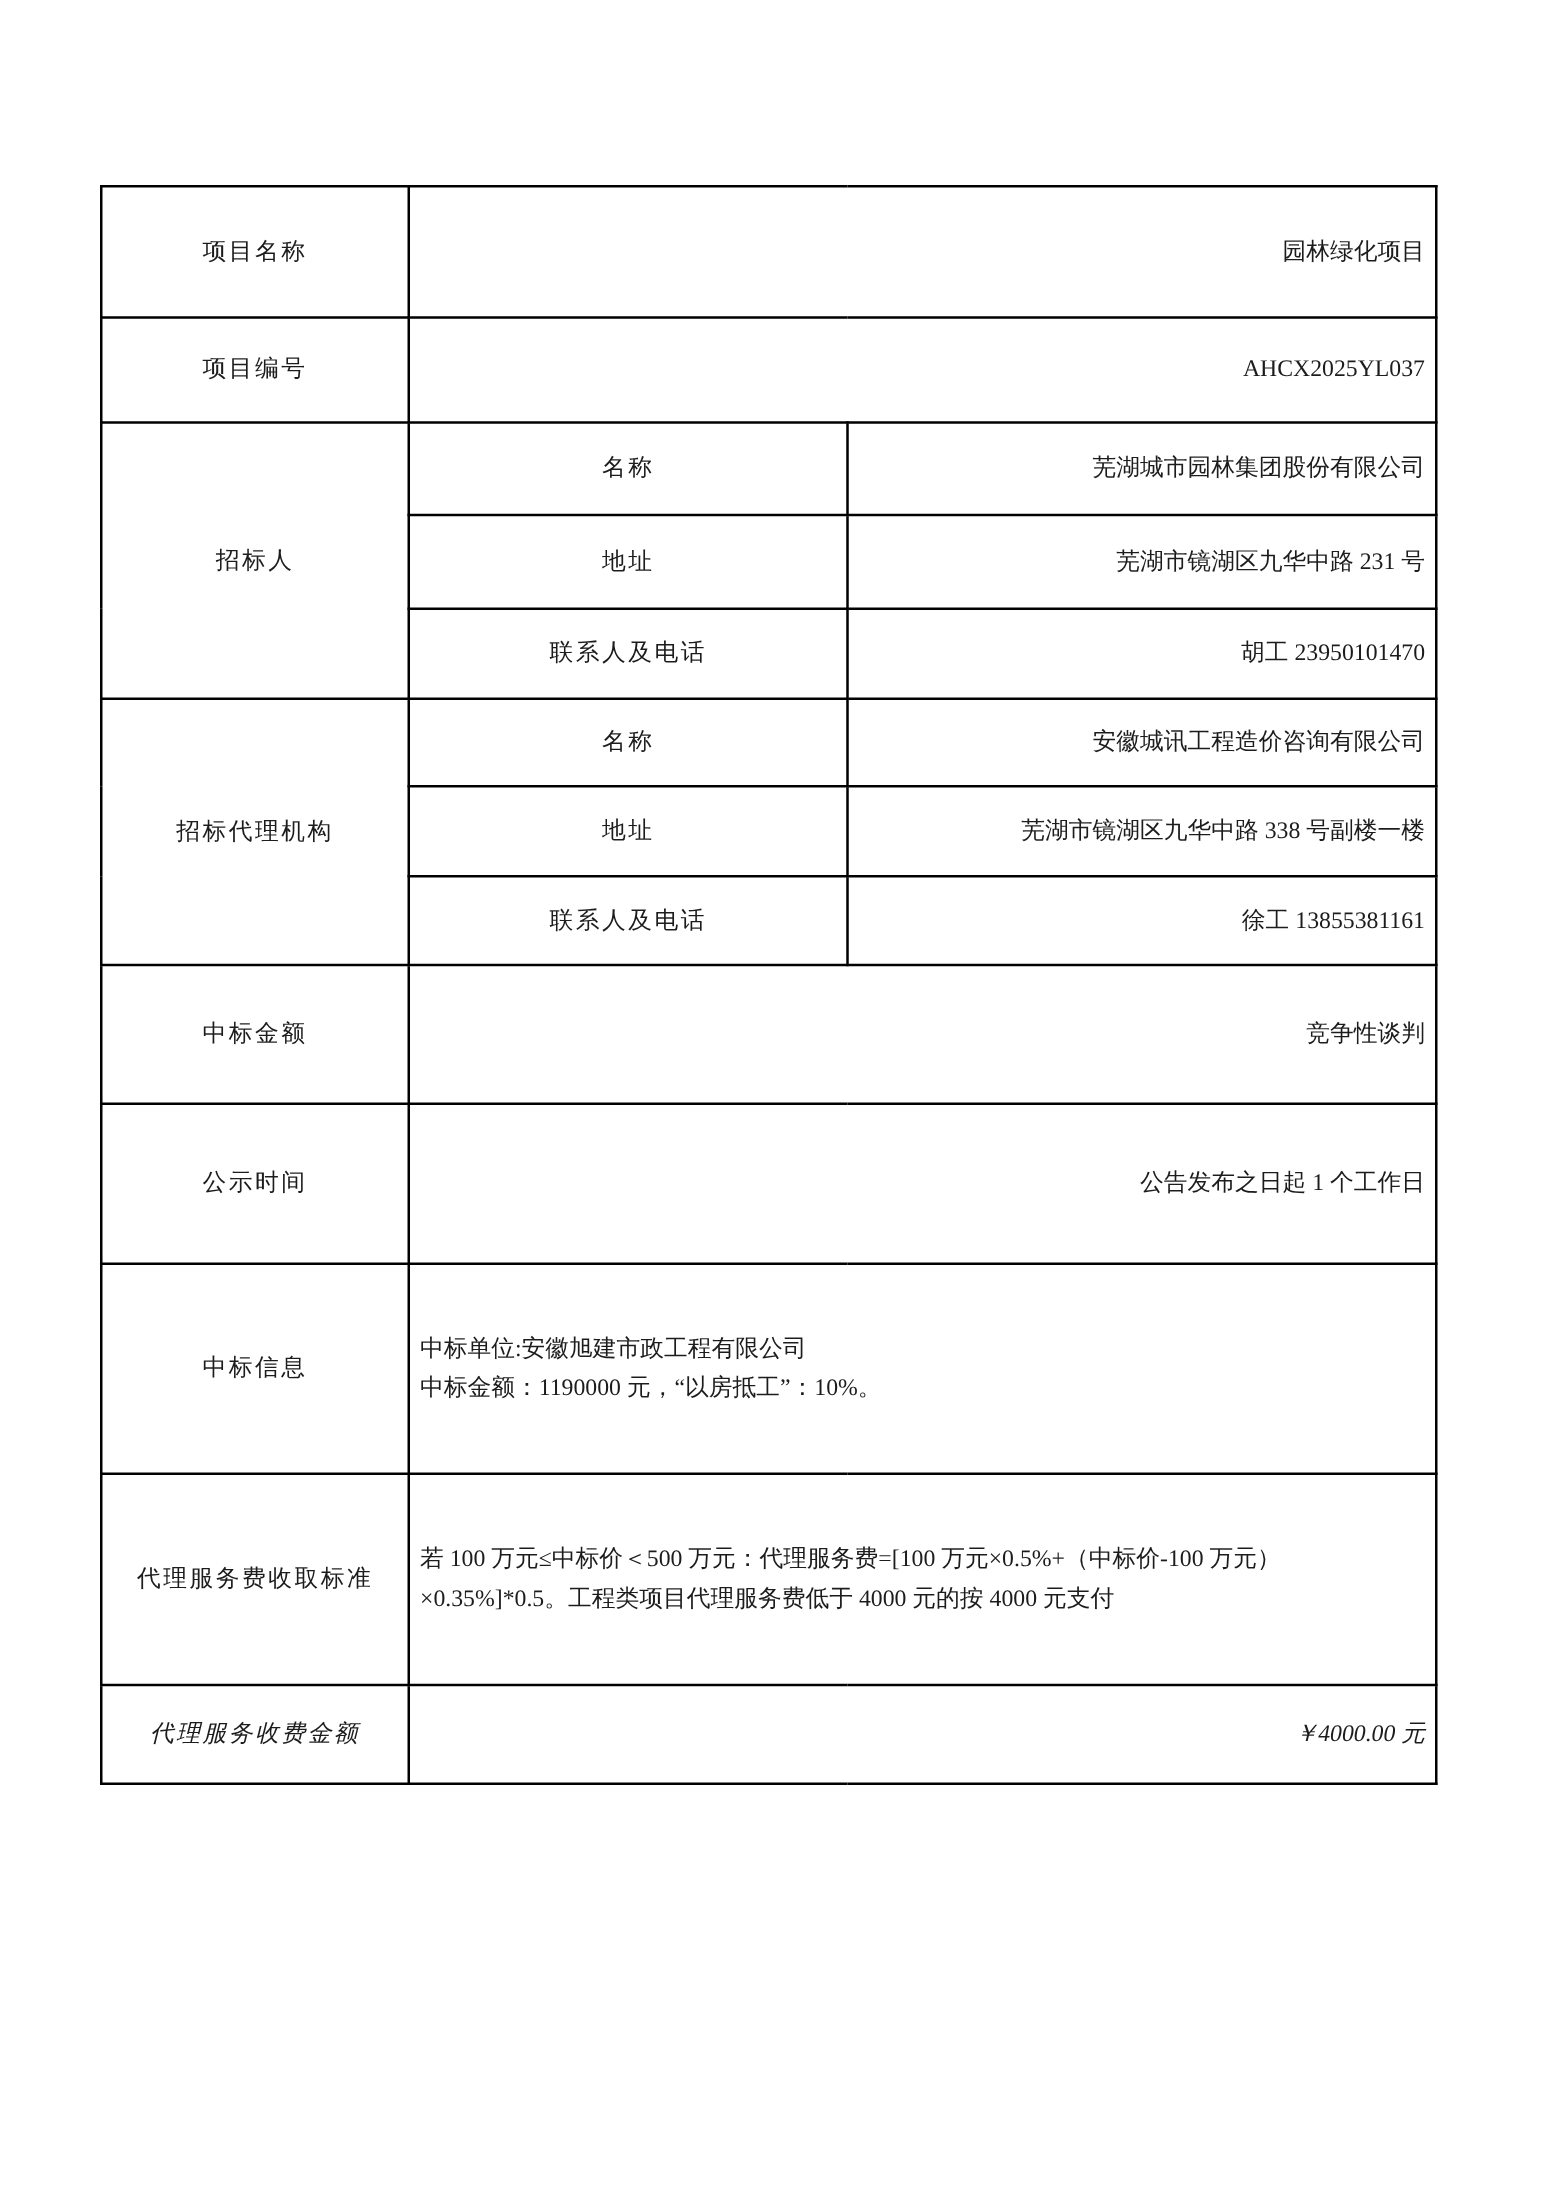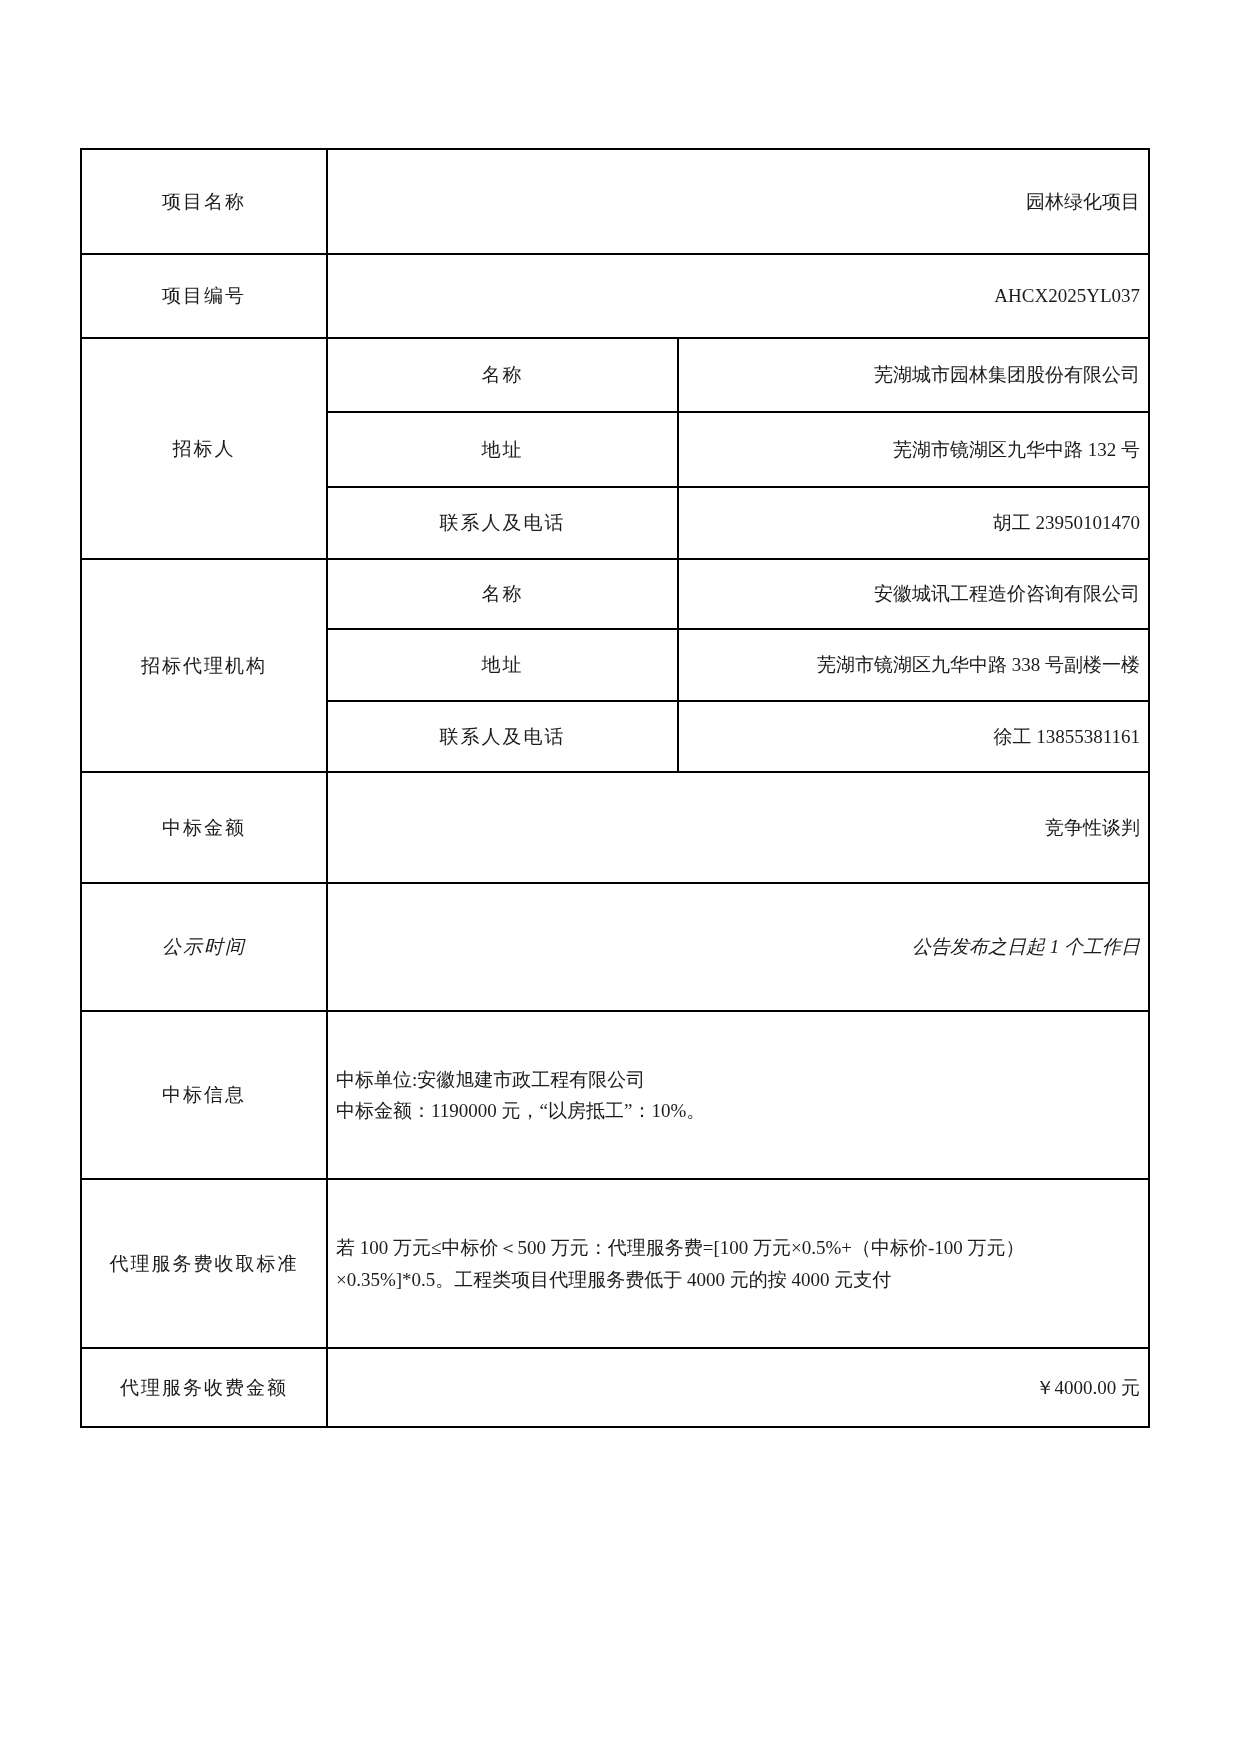--- a/index.html
+++ b/index.html
@@ -51,24 +51,24 @@
     padding-right: 14px;
   }
   tr.r-h99  td { height: 95px; }
   tr.r-h78  td { height: 74px; }
   tr.r-h68  td { height: 64px; }
   tr.r-h69  td { height: 65px; }
   tr.r-h66  td { height: 62px; }
   tr.r-h64  td { height: 60px; }
   tr.r-h65  td { height: 61px; }
   tr.r-h105 td { height: 101px; }
-  tr.r-h122 td { height: 118px; font-style: italic; }
+  tr.r-h122 td { height: 118px; }
   tr.r-h162 td { height: 158px; }
   tr.r-h163 td { height: 159px; }
-  tr.r-h73  td { height: 69px; }
+  tr.r-h73  td { height: 69px; font-style: italic; }
 </style>
 </head>
 <body>
 
 <div class="page">
   <table class="doc-table">
     <colgroup>
       <col style="width:246px">
       <col style="width:351px">
       <col style="width:471px">
@@ -85,21 +85,21 @@
       <td class="value-center" colspan="2">AHCX2025YL037</td>
     </tr>
 
     <tr class="r-h68">
       <td class="label-cell" rowspan="3">招标人</td>
       <td class="label-cell">名称</td>
       <td class="value-center">芜湖城市园林集团股份有限公司</td>
     </tr>
     <tr class="r-h69">
       <td class="label-cell">地址</td>
-      <td class="value-center">芜湖市镜湖区九华中路 132 号</td>
+      <td class="value-center">芜湖市镜湖区九华中路 231 号</td>
     </tr>
     <tr class="r-h66">
       <td class="label-cell">联系人及电话</td>
       <td class="value-center">胡工  23950101470</td>
     </tr>
 
     <tr class="r-h64">
       <td class="label-cell" rowspan="3">招标代理机构</td>
       <td class="label-cell">名称</td>
       <td class="value-center">安徽城讯工程造价咨询有限公司</td>

